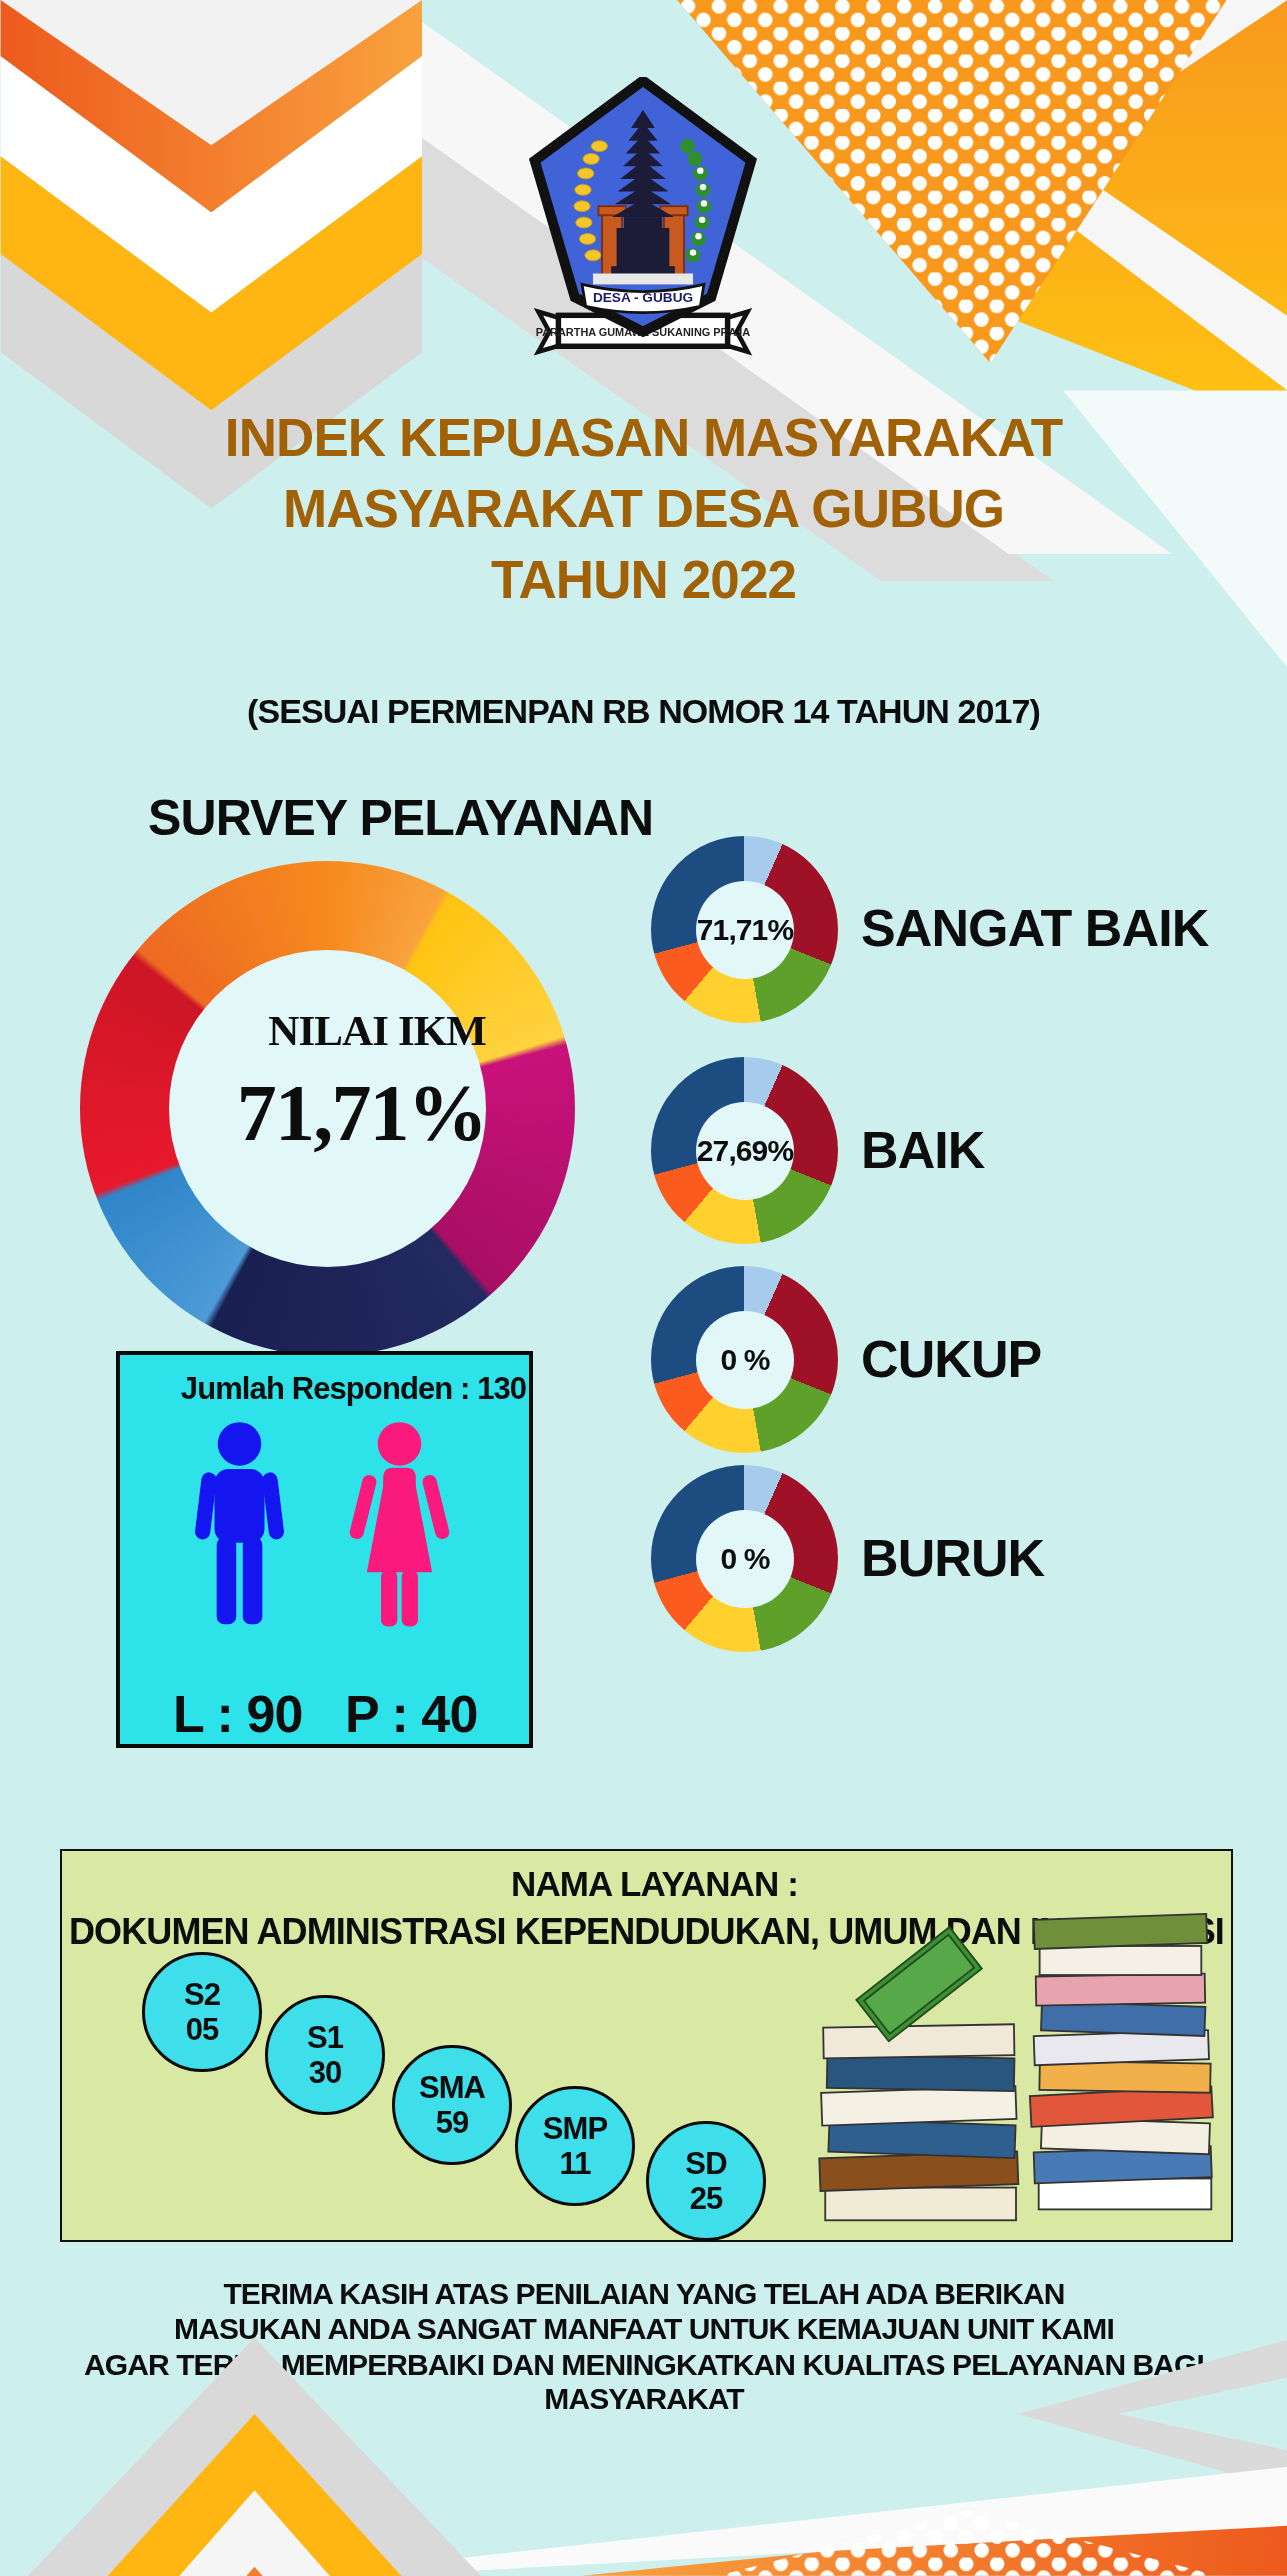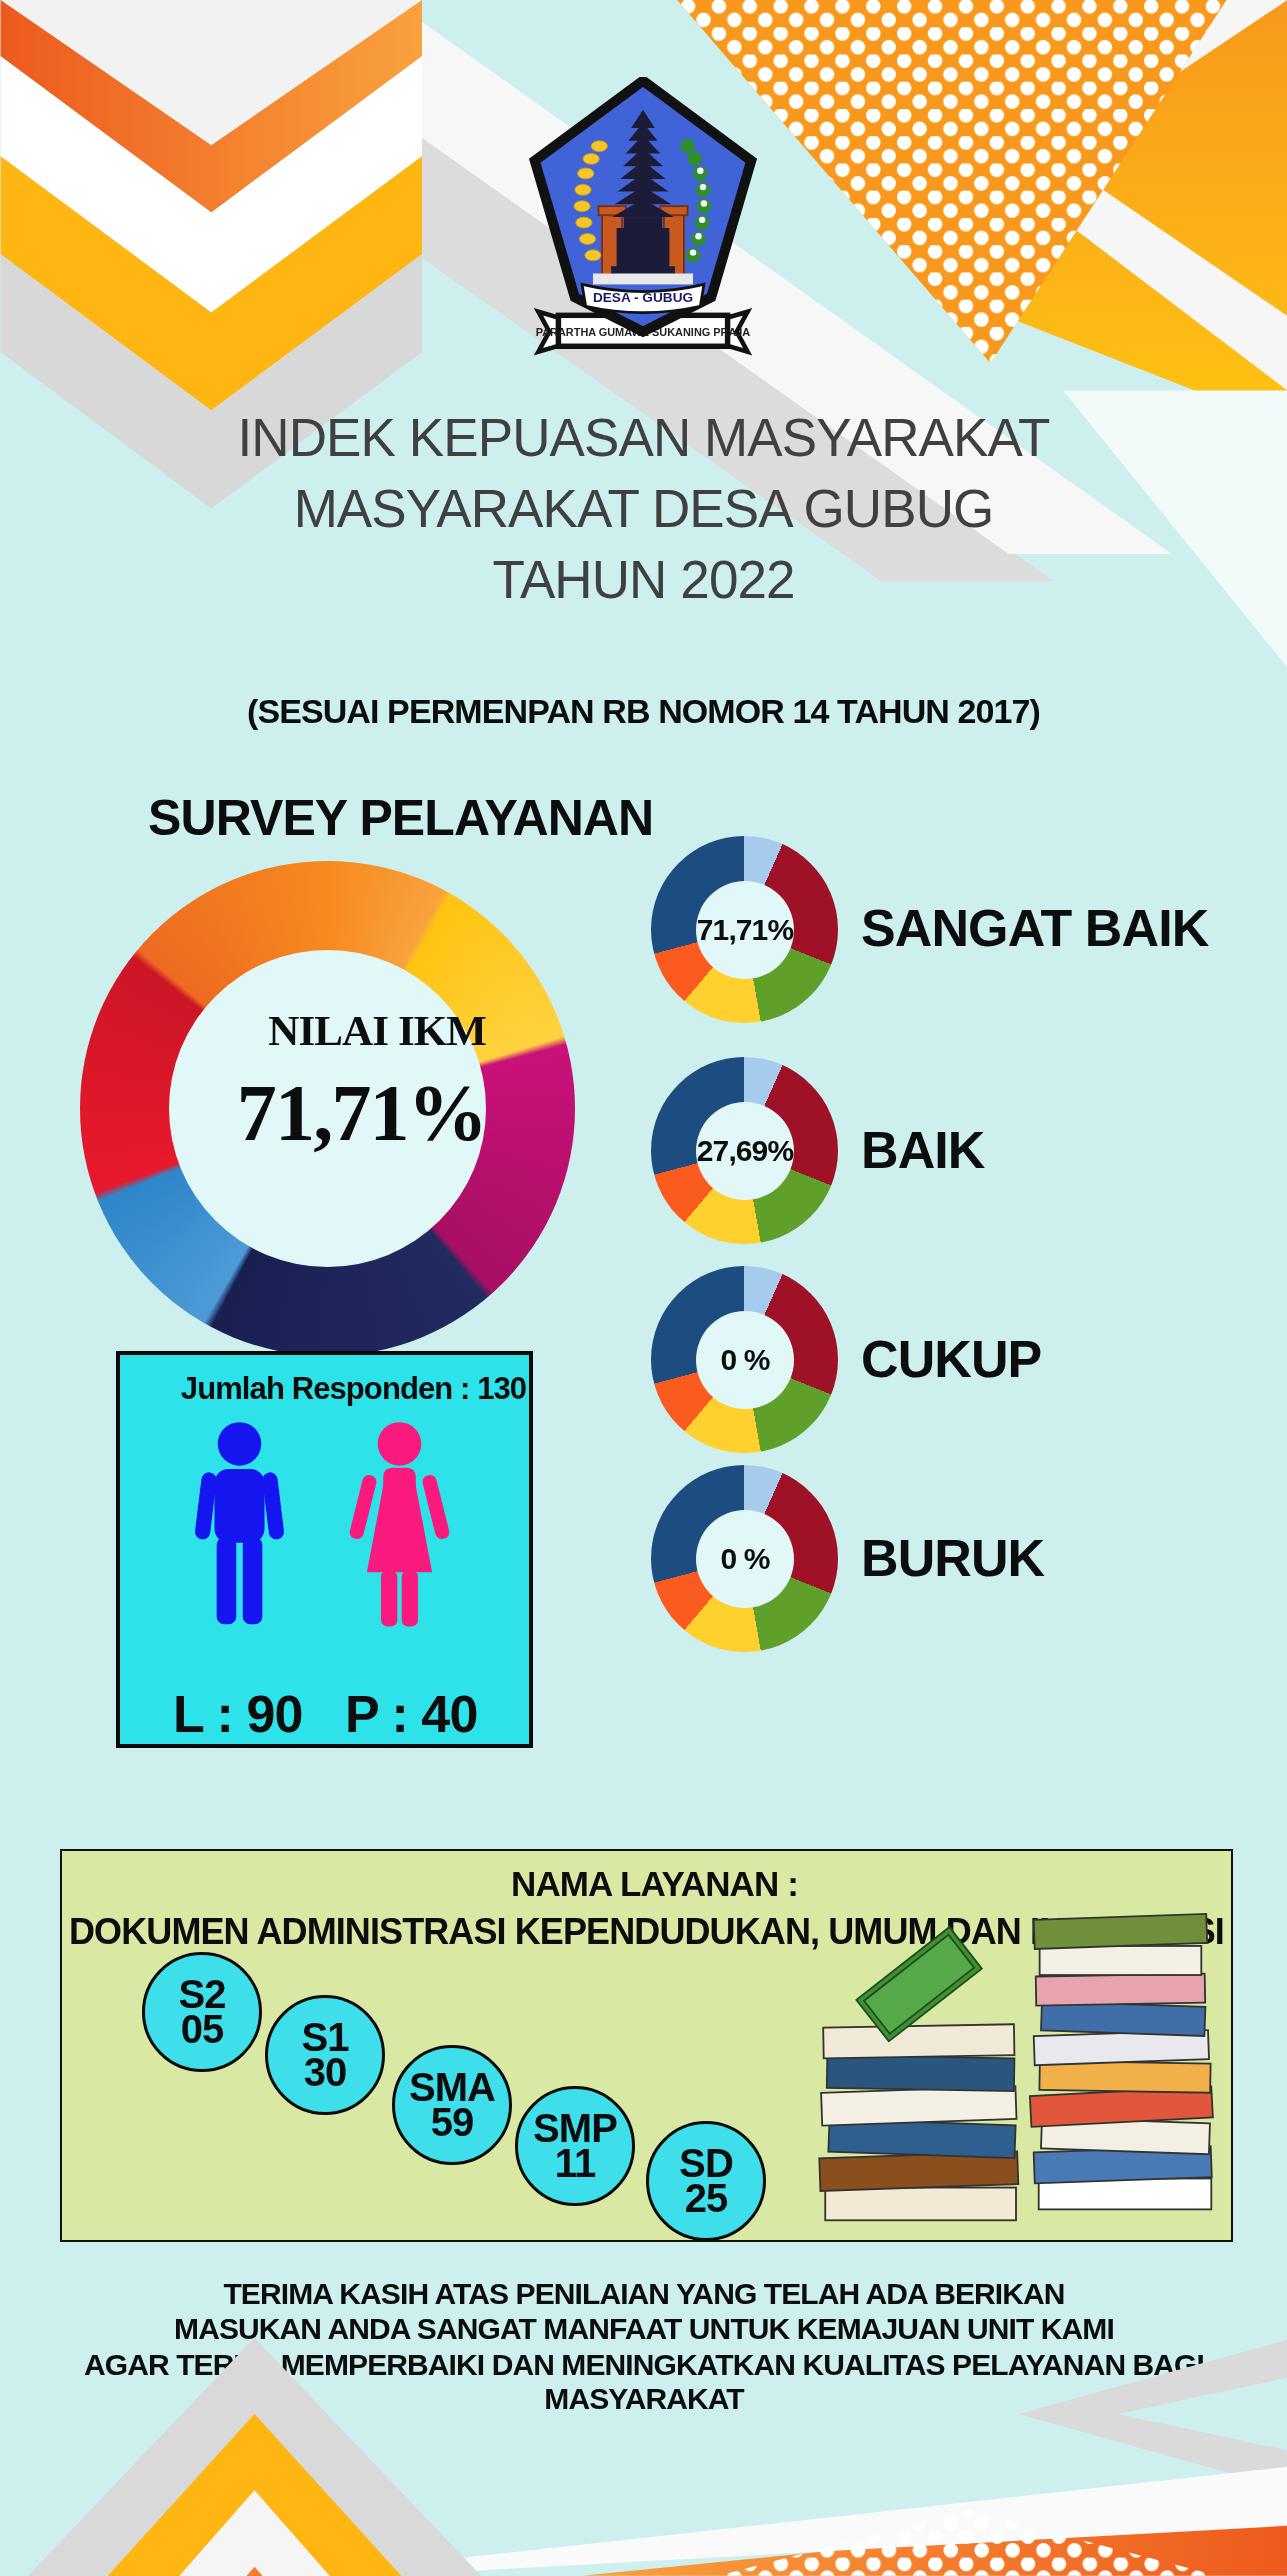--- a/index.html
+++ b/index.html
@@ -5,21 +5,21 @@
   html,body{margin:0;padding:0;background:#9db8b8;}
   #poster{
     position:relative;width:1288px;height:2576px;margin:0 auto;
     background:#cdf0ef;overflow:hidden;
     font-family:"Liberation Sans","DejaVu Sans",sans-serif;color:#0d0d0d;
   }
   .abs{position:absolute;}
   svg{display:block;}
   
   .title-block{left:62px;top:402px;width:1163px;text-align:center;}
-  .title-line{font-size:53px;font-weight:normal;line-height:71px;letter-spacing:-0.9px;color:#404040;}
+  .title-line{font-size:53px;font-weight:bold;line-height:71px;letter-spacing:-0.9px;color:#a16207;}
   .subtitle{left:62px;top:692px;width:1163px;text-align:center;font-size:34px;font-weight:bold;letter-spacing:-0.9px;}
   .survey-heading{left:148px;top:789px;font-size:50px;font-weight:bold;letter-spacing:-0.9px;}
   
   .big-donut{left:80px;top:861px;width:495px;height:495px;border-radius:50%;
     background:conic-gradient(from 0deg,
       #f68a1e 0deg,#f9a23e 28deg,
       #ffc412 30deg,#ffd23f 73deg,
       #c9117a 75deg,#a80f63 138deg,
       #232a60 140deg,#1a1f52 208deg,
       #4d9ad6 210deg,#2f86c9 248deg,
@@ -44,21 +44,21 @@
   
   .resp-box{left:116px;top:1351px;width:417px;height:397px;background:#2ee2e9;border:4.5px solid #0a0a0a;box-sizing:border-box;}
   .resp-title{position:absolute;left:0;top:16.4px;width:100%;text-align:center;font-size:31px;font-weight:bold;letter-spacing:-0.9px;padding-left:29px;}
   .resp-count{position:absolute;top:329px;font-size:52px;font-weight:bold;letter-spacing:-0.9px;}
   
   .service-box{left:60px;top:1849px;width:1173px;height:393px;background:#d9e9a4;border:2.7px solid #111;box-sizing:border-box;}
   .svc-title{position:absolute;left:8px;top:12.7px;width:100%;text-align:center;font-size:35px;font-weight:bold;letter-spacing:-0.9px;}
   .svc-sub{position:absolute;left:0;top:60px;width:100%;text-align:center;font-size:36px;font-weight:bold;letter-spacing:-0.9px;}
   .edu-circle{position:absolute;width:120px;height:120px;border-radius:50%;background:#3edfea;border:3.6px solid #0a0a0a;
     box-sizing:border-box;display:flex;flex-direction:column;align-items:center;justify-content:center;
-    font-size:40px;font-weight:bold;line-height:35px;letter-spacing:-0.9px;}
+    font-size:31px;font-weight:bold;line-height:35px;letter-spacing:-0.9px;}
   
   .footer-line{left:0;width:1288px;text-align:center;font-size:30px;font-weight:bold;letter-spacing:-0.9px;}
 </style>
 </head>
 <body>
 
 <div id="poster">
 
   <svg class="abs" style="left:0;top:0" width="1288" height="672" viewBox="0 0 1417 740">
     <defs>

